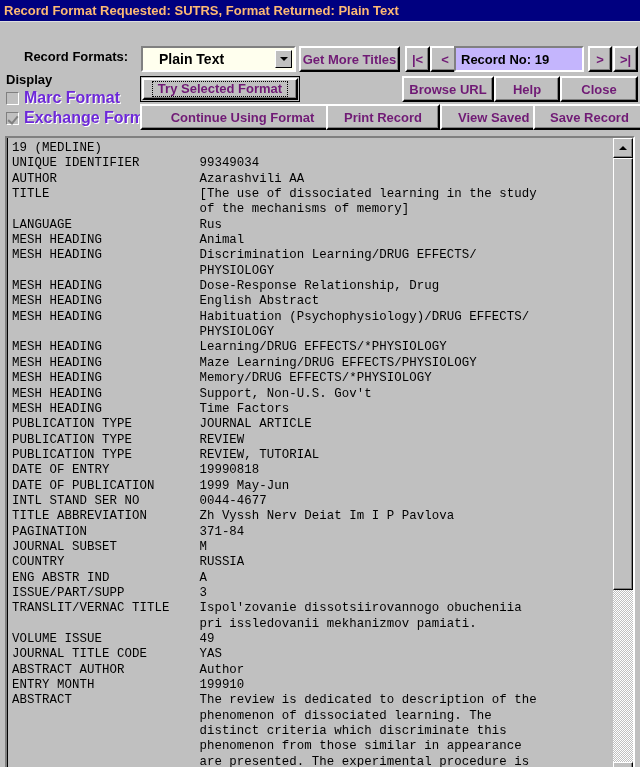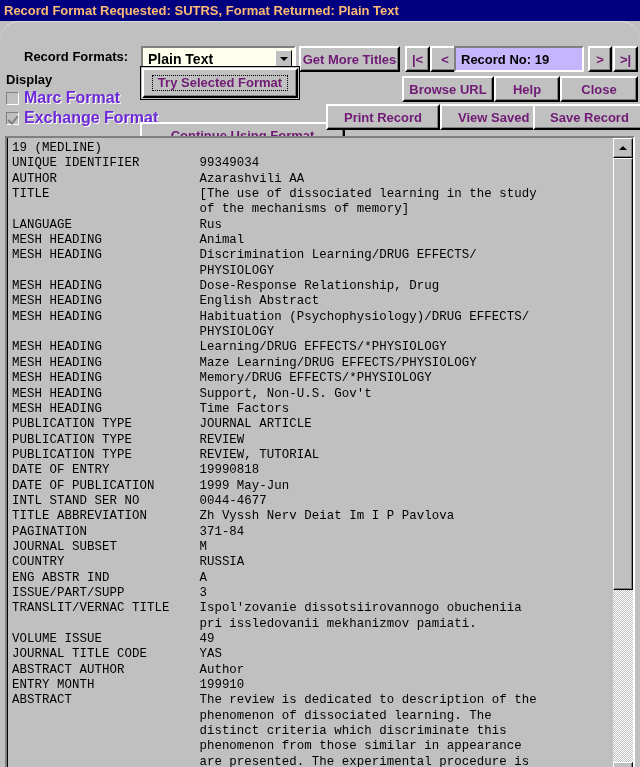--- a/index.html
+++ b/index.html
@@ -29,21 +29,20 @@
     letter-spacing: 0px;
   }
 
   
   #window {
     background: #c0c0c0;
     border-top: 1px solid #dfdfdf;
     height: 746px;
     box-sizing: border-box;
     position: relative;
-    border-radius: 19px;
   }
 
   
   .btn {
     background: #c0c0c0;
     border-top: 2px solid #ffffff;
     border-left: 2px solid #ffffff;
     border-right: 2px solid #000000;
     border-bottom: 2px solid #000000;
     box-shadow: inset -1px -1px 0 #808080, inset 1px 1px 0 #c0c0c0;
@@ -108,21 +107,21 @@
     width: 155px; height: 26px;
     background: #ffffee;
     border-top: 2px solid #808080;
     border-left: 2px solid #808080;
     border-right: 2px solid #ffffff;
     border-bottom: 2px solid #ffffff;
     box-sizing: border-box;
     display: flex; align-items: center;
   }
   #combo-value {
-    flex: 1; padding-left: 5px;
+    flex: 1; padding-left: 16px;
     font-size: 14px; font-weight: bold; color: #000000;
     white-space: nowrap; overflow: hidden;
   }
   #combo-arrow {
     width: 17px; height: 18px; margin-right: 2px;
     background: #c0c0c0;
     border-top: 1px solid #ffffff;
     border-left: 1px solid #ffffff;
     border-right: 1px solid #000000;
     border-bottom: 1px solid #000000;
@@ -180,26 +179,26 @@
   }
   .chkbox.checked::after {
     content: "";
     position: absolute; left: 3px; top: 1px;
     width: 4px; height: 8px;
     border-right: 2px solid #808080;
     border-bottom: 2px solid #808080;
     transform: rotate(40deg);
   }
 
-  #btn-try       { position: absolute; left: 140px; top: 44px; width: 160px; height: 34px; text-align: right; }
+  #btn-try       { position: absolute; left: 140px; top: 54px; width: 160px; height: 26px; text-align: right; }
   #btn-browse    { position: absolute; left: 402px; top: 54px; width: 92px;  height: 26px; }
   #btn-help      { position: absolute; left: 494px; top: 54px; width: 66px;  height: 26px; text-align: right; }
   #btn-close     { position: absolute; left: 560px; top: 54px; width: 78px;  height: 26px; }
 
-  #btn-continue  { position: absolute; left: 140px; top: 100px; width: 205px; height: 26px; }
+  #btn-continue  { position: absolute; left: 140px; top: 82px; width: 205px; height: 26px; }
   #btn-print     { position: absolute; left: 326px; top: 82px; width: 114px; height: 26px; }
   #btn-viewsaved { position: absolute; left: 440px; top: 82px; width: 163px; height: 26px; }
   #btn-saverec   { position: absolute; left: 533px; top: 82px; width: 113px; height: 26px; }
 
   
   #textpane-frame {
     position: absolute;
     left: 5px; top: 114px;
     width: 630px; height: 648px;
     background: #c0c0c0;

